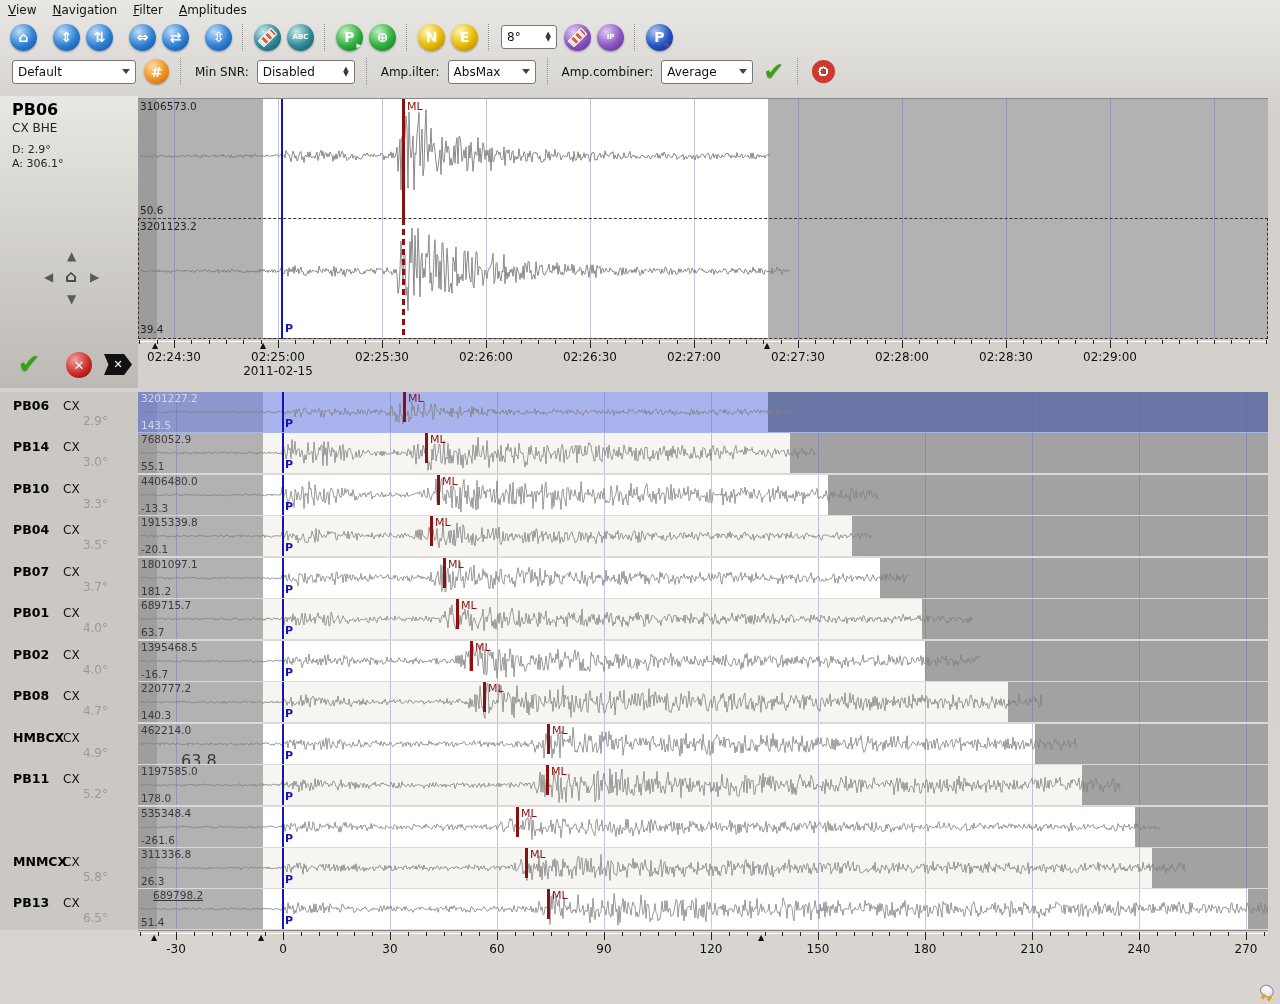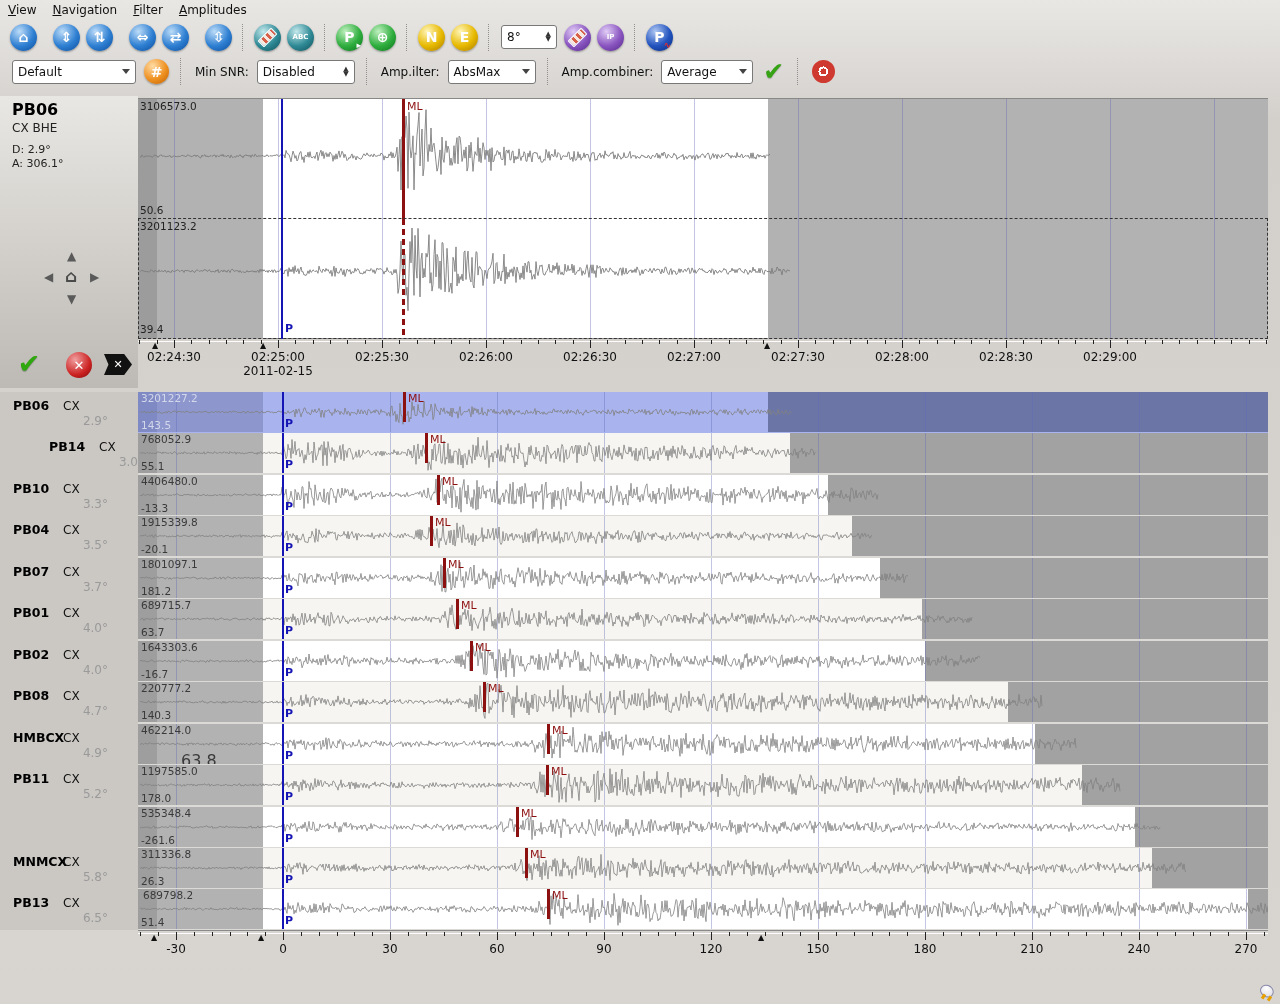--- a/index.html
+++ b/index.html
@@ -319,21 +319,21 @@
       <div class="tri" style="left: 14px; top: 3px;">▲</div>
       <div class="tri" style="left: 122px; top: 3px;">▲</div>
       <div class="tri" style="left: 626px; top: 3px;">▲</div>
     </div>
   <div id="rowlabels">
       <div style="position: absolute; left: 0px; top: 0px; width: 138px; height: 40px;">
         <div class="stn-name" style="left: 13px; top: 6px;">PB06</div>
         <div class="stn-net" style="left: 63px; top: 7px;">CX</div>
         <div class="stn-dist" style="left: 8px; top: 22px;">2.9°</div>
       </div>
-      <div style="position: absolute; left: 0px; top: 41px; width: 138px; height: 40px; margin-left: 36px;">
+      <div style="position: absolute; left: 0px; top: 41px; width: 138px; height: 40px;">
         <div class="stn-name" style="left: 13px; top: 6px;">PB14</div>
         <div class="stn-net" style="left: 63px; top: 7px;">CX</div>
         <div class="stn-dist" style="left: 8px; top: 22px;">3.0°</div>
       </div>
       <div style="position: absolute; left: 0px; top: 83px; width: 138px; height: 40px;">
         <div class="stn-name" style="left: 13px; top: 6px;">PB10</div>
         <div class="stn-net" style="left: 63px; top: 7px;">CX</div>
         <div class="stn-dist" style="left: 8px; top: 22px;">3.3°</div>
       </div>
       <div style="position: absolute; left: 0px; top: 124px; width: 138px; height: 40px;">
@@ -546,21 +546,21 @@
         <div class="marker" style="left: 680px; top: 0px; width: 1px; height: 40px; z-index: 2; background: rgba(95, 105, 185, 0.38);"></div>
         <div class="marker" style="left: 787px; top: 0px; width: 1px; height: 40px; z-index: 2; background: rgba(95, 105, 185, 0.38);"></div>
         <div class="marker" style="left: 894px; top: 0px; width: 1px; height: 40px; z-index: 2; background: rgba(95, 105, 185, 0.38);"></div>
         <div class="marker" style="left: 1001px; top: 0px; width: 1px; height: 40px; z-index: 2; background: rgba(95, 105, 185, 0.38);"></div>
         <div class="marker" style="left: 1108px; top: 0px; width: 1px; height: 40px; z-index: 2; background: rgba(95, 105, 185, 0.38);"></div>
         <svg width="1130" height="40">
           <polyline points="2,20.1 3,19.0 4,20.3 5,19.8 6,20.1 7,19.6 8,20.9 9,20.3 10,21.0 11,20.2 12,19.9 13,19.5 14,18.6 15,20.1 16,20.7 17,21.2 18,20.4 19,20.0 20,20.1 21,19.9 22,19.6 23,20.1 24,20.0 25,20.9 26,19.4 27,19.8 28,19.8 29,20.8 30,20.0 31,19.1 32,20.9 33,20.6 34,19.7 35,20.2 36,20.2 37,20.1 38,21.1 39,20.2 40,20.4 41,20.3 42,21.5 43,20.6 44,19.1 45,19.4 46,19.9 47,20.5 48,19.1 49,19.1 50,19.9 51,20.1 52,20.1 53,20.5 54,20.0 55,21.0 56,20.7 57,20.2 58,19.9 59,20.2 60,20.7 61,21.1 62,19.4 63,20.2 64,20.0 65,20.0 66,20.1 67,20.8 68,21.4 69,19.5 70,19.9 71,21.1 72,18.8 73,19.3 74,20.0 75,19.9 76,20.5 77,20.2 78,19.8 79,19.7 80,19.7 81,20.3 82,21.1 83,20.8 84,19.3 85,20.2 86,20.0 87,19.9 88,20.0 89,20.8 90,19.7 91,20.2 92,20.5 93,20.4 94,19.7 95,20.8 96,20.1 97,20.0 98,20.8 99,19.3 100,20.8 101,20.8 102,19.5 103,20.4 104,19.7 105,19.8 106,20.1 107,20.7 108,18.7 109,19.0 110,20.8 111,20.0 112,19.2 113,18.9 114,20.5 115,20.8 116,21.4 117,20.6 118,19.8 119,20.1 120,20.5 121,20.6 122,21.0 123,19.8 124,20.7 125,21.1 126,20.5 127,20.4 128,21.2 129,19.6 130,20.3 131,19.5 132,19.2 133,19.3 134,20.7 135,20.2 136,19.7 137,19.9 138,19.6 139,19.9 140,18.7 141,20.4 142,19.6 143,19.7 144,19.8 145,21.1 146,21.5 147,19.0 148,18.5 149,23.1 150,15.8 151,17.2 152,22.3 153,20.3 154,23.6 155,17.1 156,21.7 157,20.2 158,16.2 159,16.4 160,19.4 161,20.5 162,18.0 163,20.2 164,26.8 165,24.3 166,20.1 167,20.6 168,16.1 169,22.3 170,22.6 171,13.0 172,19.8 173,19.6 174,22.3 175,17.7 176,21.0 177,19.7 178,21.7 179,18.1 180,23.8 181,21.4 182,17.4 183,24.3 184,17.6 185,21.0 186,18.2 187,14.3 188,23.9 189,18.6 190,13.5 191,20.2 192,17.8 193,21.8 194,21.8 195,19.8 196,20.6 197,17.4 198,19.2 199,22.9 200,18.7 201,19.4 202,17.0 203,20.5 204,24.0 205,21.9 206,14.4 207,17.6 208,16.7 209,15.8 210,23.7 211,25.6 212,18.6 213,20.1 214,16.5 215,17.4 216,22.4 217,19.4 218,22.4 219,20.8 220,18.6 221,20.3 222,22.2 223,19.6 224,19.0 225,20.9 226,16.9 227,18.0 228,20.9 229,17.5 230,19.7 231,20.0 232,24.1 233,16.6 234,18.3 235,17.5 236,19.3 237,22.4 238,18.7 239,23.7 240,19.3 241,20.6 242,21.6 243,19.2 244,19.4 245,23.4 246,22.5 247,22.0 248,20.8 249,16.1 250,20.4 251,20.8 252,18.9 253,17.3 254,21.2 255,19.6 256,21.4 257,20.7 258,20.3 259,21.0 260,19.0 261,16.7 262,18.5 263,20.3 264,19.3 265,20.8 266,21.0 267,17.2 268,18.9 269,22.0 270,20.5 271,22.2 272,19.2 273,20.9 274,19.2 275,23.3 276,18.3 277,20.3 278,16.8 279,20.4 280,20.0 281,22.7 282,18.5 283,19.1 284,19.5 285,22.0 286,20.0 287,20.4 288,20.7 289,20.4 290,20.4 291,20.3 292,18.7 293,21.4 294,19.2 295,18.0 296,18.9 297,17.5 298,22.8 299,17.2 300,23.3 301,21.7 302,19.9 303,20.2 304,20.9 305,18.4 306,18.9 307,18.3 308,20.4 309,22.3 310,20.4 311,21.4 312,21.6 313,19.1 314,18.1 315,18.6 316,20.5 317,22.1 318,14.7 319,22.4 320,14.4 321,22.7 322,14.5 323,25.9 324,13.8 325,24.0 326,18.6 327,27.7 328,10.6 329,12.4 330,15.7 331,9.8 332,29.9 333,22.1 334,25.2 335,4.6 336,13.0 337,15.3 338,10.1 339,10.0 340,24.9 341,16.7 342,3.3 343,17.5 344,11.5 345,25.5 346,33.4 347,8.1 348,34.1 349,32.5 350,9.8 351,12.4 352,14.6 353,11.0 354,17.8 355,11.2 356,25.4 357,29.9 358,18.0 359,37.2 360,25.9 361,8.4 362,12.2 363,30.1 364,23.1 365,16.0 366,29.1 367,12.3 368,36.2 369,18.2 370,19.9 371,19.6 372,7.7 373,14.1 374,27.2 375,13.8 376,35.8 377,21.0 378,15.8 379,14.4 380,15.7 381,21.7 382,25.1 383,15.0 384,25.3 385,23.0 386,25.5 387,30.4 388,28.3 389,24.5 390,22.4 391,22.6 392,23.5 393,14.6 394,17.7 395,14.6 396,21.0 397,23.6 398,16.9 399,19.6 400,28.5 401,13.3 402,28.7 403,16.1 404,19.2 405,27.1 406,29.5 407,23.4 408,15.0 409,24.1 410,28.9 411,19.2 412,11.7 413,14.9 414,22.1 415,16.9 416,19.2 417,21.7 418,12.7 419,18.1 420,8.3 421,22.3 422,28.4 423,18.8 424,26.0 425,19.4 426,18.2 427,10.8 428,17.2 429,16.6 430,14.9 431,18.8 432,26.4 433,17.9 434,21.0 435,20.5 436,13.2 437,9.0 438,18.9 439,16.2 440,10.7 441,15.3 442,29.7 443,21.0 444,29.7 445,17.9 446,29.7 447,27.2 448,29.8 449,28.4 450,25.6 451,28.7 452,30.4 453,11.2 454,15.4 455,13.9 456,17.0 457,22.6 458,24.5 459,17.0 460,13.8 461,21.4 462,20.9 463,23.7 464,21.3 465,24.2 466,30.5 467,15.1 468,16.3 469,22.5 470,19.5 471,27.9 472,19.2 473,24.7 474,21.4 475,25.2 476,20.1 477,16.3 478,12.8 479,21.9 480,13.6 481,27.3 482,17.3 483,20.7 484,24.8 485,13.2 486,22.5 487,17.6 488,15.0 489,18.4 490,26.0 491,26.0 492,18.0 493,26.8 494,27.4 495,26.3 496,24.8 497,21.3 498,17.4 499,27.7 500,17.9 501,24.7 502,19.1 503,20.9 504,21.2 505,22.3 506,22.6 507,18.7 508,21.7 509,28.1 510,29.8 511,23.3 512,22.8 513,13.1 514,15.7 515,14.8 516,25.2 517,15.7 518,17.0 519,20.4 520,26.9 521,18.9 522,21.0 523,17.3 524,18.8 525,19.6 526,24.2 527,16.1 528,18.6 529,17.8 530,21.8 531,20.3 532,15.9 533,12.2 534,24.7 535,15.7 536,19.2 537,23.3 538,20.8 539,17.8 540,25.6 541,20.0 542,25.5 543,21.6 544,18.4 545,17.2 546,15.4 547,20.5 548,20.4 549,15.3 550,20.8 551,20.5 552,23.2 553,17.7 554,23.2 555,20.5 556,23.3 557,15.0 558,18.8 559,19.5 560,23.8 561,24.1 562,19.2 563,18.7 564,23.0 565,25.3 566,17.5 567,21.8 568,19.3 569,14.7 570,21.1 571,20.2 572,20.8 573,20.0 574,21.1 575,23.9 576,14.4 577,20.3 578,17.0 579,21.4 580,16.3 581,23.1 582,17.4 583,21.4 584,24.0 585,14.9 586,19.2 587,25.2 588,13.6 589,19.7 590,21.1 591,23.9 592,23.9 593,25.5 594,23.2 595,19.6 596,17.5 597,18.0 598,24.0 599,24.2 600,21.9 601,18.1 602,22.9 603,28.5 604,21.2 605,26.8 606,19.2 607,13.4 608,17.0 609,12.4 610,25.5 611,18.2 612,21.4 613,17.3 614,24.6 615,21.1 616,22.5 617,14.7 618,21.0 619,19.1 620,14.9 621,17.1 622,17.2 623,24.5 624,19.4 625,23.8 626,22.9 627,16.1 628,20.6 629,18.3 630,17.7 631,15.7 632,14.5 633,20.5 634,21.6 635,15.6 636,16.6 637,18.5 638,17.7 639,22.8 640,26.5 641,22.9 642,24.0 643,15.9 644,13.8 645,25.9 646,19.6 647,22.6 648,17.6 649,24.4 650,17.0 651,21.4 652,18.5 653,22.8 654,16.5 655,21.3 656,22.9 657,16.2 658,21.8 659,14.9 660,21.1 661,20.1 662,22.0 663,18.3 664,23.1 665,15.9 666,17.5 667,19.3 668,18.8 669,21.6 670,26.6 671,19.0 672,16.0 673,16.4 674,18.9 675,21.9 676,18.9 677,20.8 678,19.1 679,16.1 680,20.2 681,15.4 682,25.5 683,20.0 684,21.0 685,22.2 686,22.6 687,18.2 688,17.3 689,19.4 690,26.6 691,25.0 692,21.3 693,15.0 694,21.5 695,15.7 696,19.4 697,18.2 698,22.1 699,21.2 700,18.2 701,23.1 702,20.3 703,23.9 704,27.2 705,20.3 706,19.0 707,24.0 708,16.4 709,19.8 710,25.5 711,19.9 712,20.4 713,19.3 714,20.6 715,16.4 716,23.7 717,22.1 718,20.4 719,21.9 720,21.8 721,21.6 722,24.5 723,21.3 724,19.6 725,13.9 726,21.5 727,19.8 728,20.2 729,20.8 730,19.8 731,17.1 732,18.2 733,16.5 734,17.4 735,16.3 736,19.4 737,24.8 738,20.6 739,22.5 740,14.4 741,19.8 742,23.2 743,24.2 744,20.8 745,23.7 746,19.7 747,22.3 748,23.9 749,24.1 750,21.6 751,13.7 752,20.7 753,16.7 754,15.4 755,21.2 756,17.9 757,22.6 758,23.3 759,16.3 760,21.8 761,21.7 762,14.7 763,20.4 764,24.6 765,19.9 766,15.9 767,16.1 768,16.8 769,18.5 770,24.2 771,21.4 772,23.1 773,21.8 774,16.2 775,17.4 776,20.2 777,21.6 778,20.6 779,17.0 780,16.3 781,20.0 782,19.4 783,14.7 784,24.3 785,16.0 786,22.4 787,22.5 788,21.3 789,16.1 790,24.3 791,16.6 792,24.6 793,22.5 794,20.2 795,19.7 796,19.5 797,19.2 798,24.2 799,23.5 800,16.9 801,21.4 802,20.6 803,20.5 804,15.3 805,16.8 806,17.4 807,19.2 808,14.5 809,23.1 810,24.4 811,18.8 812,18.7 813,18.5 814,17.7 815,19.9 816,25.5 817,19.7 818,23.5 819,20.3 820,24.4 821,20.9 822,19.4 823,14.1 824,19.5 825,21.4 826,19.0 827,20.7 828,22.5 829,18.3 830,20.8 831,16.9 832,20.4 833,21.8 834,17.6 835,16.7 836,21.0 837,19.0 838,16.0 839,17.9 840,15.3 841,15.2 842,16.8" fill="none" stroke="#828282" stroke-width="0.8"></polyline>
         </svg>
         <div class="marker" style="left: 144px; top: 0px; width: 2px; height: 40px; z-index: 5; background: rgb(21, 21, 181);"></div>
         <div class="marker" style="left: 332px; top: 0px; width: 3px; height: 30px; z-index: 5; background: rgb(141, 16, 16);"></div>
-        <div class="vlabel" style="left: 3px; top: 0px; color: rgb(58, 58, 58); font-size: 10.5px;">1643303.6</div>
+        <div class="vlabel" style="left: 3px; top: 0px; color: rgb(58, 58, 58); font-size: 10.5px;">1395468.5</div>
         <div class="vlabel" style="left: 3px; top: 27px; color: rgb(58, 58, 58); font-size: 10.5px;">-16.7</div>
         <div class="vlabel" style="left: 147px; top: 25px; color: rgb(21, 21, 181); font-size: 11px; font-weight: bold;">P</div>
         <div class="vlabel" style="left: 337px; top: 0px; color: rgb(141, 16, 16); font-size: 11px;">ML</div>
       </div>
       <div class="rowwrap" style="top: 290px; height: 40px; background: rgb(246, 245, 241);">
         <div class="bgrect" style="left: 0px; width: 19px; height: 40px; background: rgb(158, 158, 158); z-index: 1;"></div>
         <div class="bgrect" style="left: 19px; width: 106px; height: 40px; background: rgb(178, 178, 178); z-index: 1;"></div>
         <div class="bgrect" style="left: 870px; width: 260px; height: 40px; background: rgb(162, 162, 162); z-index: 1;"></div>
         <div class="marker" style="left: 38px; top: 0px; width: 1px; height: 40px; z-index: 2; background: rgba(95, 105, 185, 0.38);"></div>
         <div class="marker" style="left: 145px; top: 0px; width: 1px; height: 40px; z-index: 2; background: rgba(95, 105, 185, 0.38);"></div>
@@ -696,21 +696,21 @@
         <div class="marker" style="left: 680px; top: 0px; width: 1px; height: 40px; z-index: 2; background: rgba(95, 105, 185, 0.38);"></div>
         <div class="marker" style="left: 787px; top: 0px; width: 1px; height: 40px; z-index: 2; background: rgba(95, 105, 185, 0.38);"></div>
         <div class="marker" style="left: 894px; top: 0px; width: 1px; height: 40px; z-index: 2; background: rgba(95, 105, 185, 0.38);"></div>
         <div class="marker" style="left: 1001px; top: 0px; width: 1px; height: 40px; z-index: 2; background: rgba(95, 105, 185, 0.38);"></div>
         <div class="marker" style="left: 1108px; top: 0px; width: 1px; height: 40px; z-index: 2; background: rgba(95, 105, 185, 0.38);"></div>
         <svg width="1130" height="40">
           <polyline points="2,19.7 3,18.7 4,20.4 5,19.7 6,19.0 7,19.9 8,20.6 9,20.0 10,20.4 11,19.9 12,20.9 13,20.0 14,19.9 15,19.5 16,19.4 17,19.8 18,19.6 19,19.9 20,20.6 21,19.9 22,19.4 23,20.5 24,20.2 25,19.6 26,19.8 27,18.9 28,20.3 29,20.4 30,20.6 31,20.6 32,19.8 33,20.0 34,21.0 35,19.8 36,19.2 37,19.9 38,19.6 39,19.4 40,20.2 41,21.0 42,20.4 43,19.7 44,19.9 45,20.4 46,18.7 47,18.7 48,21.0 49,18.8 50,19.9 51,20.1 52,19.4 53,20.5 54,19.9 55,19.3 56,19.4 57,20.9 58,20.6 59,20.2 60,19.4 61,19.4 62,19.1 63,19.9 64,20.4 65,21.5 66,20.4 67,19.4 68,20.0 69,19.3 70,20.3 71,19.9 72,20.4 73,18.7 74,20.3 75,19.8 76,20.3 77,20.6 78,20.3 79,20.7 80,20.8 81,20.0 82,19.9 83,19.7 84,20.9 85,19.3 86,19.4 87,19.6 88,19.9 89,19.7 90,20.8 91,20.1 92,18.8 93,19.1 94,19.1 95,19.6 96,19.6 97,20.1 98,18.9 99,18.6 100,20.8 101,19.9 102,20.1 103,20.2 104,20.3 105,18.8 106,20.3 107,19.4 108,19.4 109,20.3 110,19.9 111,20.2 112,20.7 113,20.5 114,19.4 115,20.3 116,18.9 117,20.0 118,20.5 119,18.9 120,19.7 121,20.3 122,19.6 123,19.7 124,20.9 125,19.6 126,19.3 127,19.8 128,19.5 129,19.5 130,19.8 131,19.6 132,20.1 133,19.6 134,20.1 135,21.1 136,20.1 137,19.7 138,19.8 139,19.9 140,19.9 141,19.9 142,21.4 143,20.9 144,19.9 145,18.3 146,20.8 147,18.1 148,21.3 149,24.4 150,13.8 151,19.9 152,16.7 153,20.2 154,19.8 155,16.4 156,24.9 157,21.1 158,23.7 159,18.7 160,13.5 161,17.7 162,22.5 163,21.5 164,16.3 165,21.0 166,17.8 167,18.9 168,21.8 169,22.9 170,23.3 171,21.1 172,16.3 173,23.8 174,19.8 175,23.3 176,14.6 177,23.0 178,15.2 179,23.3 180,21.3 181,20.1 182,16.1 183,21.4 184,18.0 185,13.6 186,24.0 187,18.4 188,21.2 189,18.2 190,17.2 191,23.2 192,14.6 193,16.5 194,19.0 195,19.1 196,19.3 197,19.2 198,18.1 199,20.7 200,18.8 201,19.9 202,23.3 203,21.6 204,14.9 205,15.6 206,18.2 207,20.1 208,19.5 209,20.1 210,17.3 211,19.8 212,18.3 213,19.7 214,18.1 215,18.9 216,23.6 217,22.9 218,22.3 219,19.2 220,20.2 221,20.2 222,22.0 223,21.7 224,19.6 225,19.7 226,19.4 227,17.7 228,19.9 229,20.5 230,21.8 231,22.6 232,20.8 233,20.4 234,21.3 235,18.8 236,20.5 237,19.6 238,19.9 239,19.9 240,20.2 241,22.7 242,17.5 243,17.1 244,22.5 245,19.8 246,16.6 247,20.4 248,21.0 249,17.4 250,20.1 251,17.5 252,19.5 253,16.8 254,21.1 255,21.7 256,18.5 257,21.7 258,21.6 259,17.5 260,19.7 261,18.4 262,19.0 263,19.8 264,21.6 265,19.1 266,17.8 267,21.3 268,17.3 269,19.5 270,21.2 271,22.1 272,21.0 273,20.1 274,20.9 275,23.4 276,21.8 277,19.7 278,20.3 279,20.0 280,18.4 281,18.3 282,20.7 283,18.0 284,18.9 285,18.7 286,19.4 287,20.8 288,20.6 289,19.6 290,20.2 291,20.9 292,17.7 293,21.7 294,19.8 295,20.9 296,19.9 297,21.8 298,19.9 299,18.6 300,23.4 301,19.7 302,18.7 303,18.2 304,19.0 305,20.7 306,19.6 307,19.6 308,16.8 309,21.4 310,20.1 311,23.0 312,17.7 313,20.0 314,17.4 315,19.6 316,16.6 317,18.5 318,21.3 319,18.7 320,19.7 321,18.7 322,19.2 323,18.1 324,22.3 325,21.7 326,19.6 327,20.2 328,23.3 329,20.9 330,22.4 331,21.7 332,23.2 333,17.7 334,18.0 335,20.2 336,20.1 337,23.0 338,22.2 339,19.4 340,20.2 341,20.7 342,20.2 343,21.6 344,19.9 345,19.8 346,17.5 347,19.0 348,20.5 349,22.1 350,21.8 351,20.9 352,19.2 353,18.7 354,20.5 355,19.5 356,17.0 357,19.0 358,19.8 359,18.3 360,18.5 361,22.2 362,22.2 363,20.9 364,17.6 365,20.4 366,22.7 367,19.7 368,21.1 369,19.9 370,20.4 371,19.0 372,20.6 373,19.5 374,23.0 375,20.6 376,16.5 377,20.7 378,22.3 379,22.6 380,17.5 381,18.6 382,18.0 383,19.7 384,20.3 385,17.0 386,20.5 387,22.5 388,17.8 389,20.1 390,19.6 391,21.0 392,20.5 393,17.2 394,23.0 395,19.4 396,22.2 397,23.6 398,18.7 399,23.5 400,21.4 401,12.2 402,16.4 403,21.6 404,17.9 405,25.3 406,25.7 407,18.4 408,18.1 409,18.3 410,22.1 411,18.5 412,35.5 413,6.8 414,20.3 415,4.6 416,14.5 417,25.1 418,6.7 419,13.3 420,17.2 421,10.5 422,22.3 423,26.9 424,19.1 425,29.5 426,8.6 427,17.7 428,17.7 429,21.2 430,17.7 431,19.8 432,13.4 433,23.2 434,24.4 435,20.8 436,22.2 437,20.3 438,24.0 439,20.0 440,5.6 441,18.7 442,23.2 443,21.9 444,20.2 445,16.3 446,26.4 447,21.7 448,21.1 449,22.9 450,14.6 451,22.8 452,33.9 453,18.2 454,27.9 455,9.3 456,21.7 457,30.6 458,21.3 459,21.0 460,20.0 461,28.0 462,23.7 463,23.0 464,11.2 465,18.7 466,17.9 467,20.9 468,26.1 469,18.1 470,12.2 471,25.1 472,25.2 473,28.4 474,15.2 475,26.6 476,4.4 477,12.6 478,22.9 479,20.2 480,36.3 481,16.8 482,33.7 483,19.0 484,16.7 485,9.5 486,23.3 487,12.0 488,20.5 489,24.9 490,13.5 491,17.7 492,19.0 493,26.2 494,17.1 495,13.0 496,16.6 497,16.9 498,27.4 499,23.0 500,28.0 501,26.5 502,18.9 503,5.9 504,17.6 505,25.5 506,22.5 507,11.0 508,29.4 509,15.6 510,15.1 511,19.5 512,32.6 513,29.4 514,30.6 515,24.9 516,22.4 517,14.5 518,23.5 519,24.8 520,31.9 521,29.7 522,30.4 523,23.3 524,12.2 525,22.4 526,22.9 527,11.5 528,22.1 529,11.7 530,23.4 531,19.7 532,19.5 533,27.4 534,26.7 535,25.8 536,22.0 537,16.3 538,10.6 539,11.5 540,28.2 541,17.5 542,14.6 543,11.5 544,26.3 545,10.8 546,31.9 547,20.7 548,27.4 549,18.7 550,18.0 551,18.0 552,16.7 553,21.0 554,11.2 555,13.1 556,19.9 557,28.9 558,9.3 559,27.3 560,29.5 561,20.0 562,19.6 563,27.0 564,15.9 565,28.6 566,15.3 567,25.7 568,32.6 569,12.8 570,16.9 571,20.6 572,13.2 573,19.6 574,23.0 575,25.5 576,23.3 577,14.1 578,23.2 579,26.3 580,20.2 581,18.0 582,19.3 583,17.1 584,20.9 585,15.2 586,26.3 587,16.0 588,23.0 589,20.9 590,27.1 591,19.7 592,19.6 593,20.9 594,19.6 595,23.2 596,22.4 597,15.6 598,16.0 599,20.3 600,24.7 601,17.4 602,23.7 603,25.6 604,27.7 605,16.0 606,21.7 607,10.8 608,21.1 609,20.8 610,26.5 611,24.0 612,11.9 613,29.1 614,17.8 615,22.6 616,21.8 617,18.5 618,19.8 619,9.4 620,26.4 621,24.5 622,18.8 623,14.8 624,22.5 625,17.5 626,20.0 627,23.5 628,23.4 629,22.3 630,21.7 631,15.0 632,23.4 633,25.9 634,23.2 635,22.9 636,23.3 637,21.4 638,15.0 639,22.3 640,24.3 641,22.6 642,27.6 643,18.8 644,17.5 645,8.7 646,11.6 647,16.1 648,19.7 649,29.6 650,15.5 651,18.5 652,15.1 653,17.2 654,18.7 655,27.3 656,31.8 657,18.0 658,11.7 659,21.6 660,12.9 661,20.6 662,20.5 663,20.3 664,18.7 665,16.4 666,27.5 667,15.7 668,15.6 669,17.1 670,24.2 671,13.7 672,18.5 673,31.0 674,21.1 675,20.5 676,19.2 677,11.5 678,17.6 679,24.4 680,20.9 681,29.8 682,14.9 683,22.3 684,18.6 685,22.0 686,13.4 687,28.1 688,12.5 689,23.6 690,16.9 691,18.4 692,26.7 693,16.9 694,20.3 695,15.5 696,19.6 697,23.7 698,17.4 699,23.9 700,11.5 701,16.9 702,15.0 703,22.1 704,20.7 705,26.3 706,19.8 707,20.0 708,19.7 709,19.5 710,20.7 711,18.1 712,13.5 713,20.6 714,24.8 715,20.5 716,21.4 717,18.3 718,20.2 719,21.2 720,20.5 721,18.2 722,14.3 723,20.1 724,21.8 725,22.0 726,21.8 727,11.4 728,16.9 729,14.9 730,15.7 731,13.9 732,22.1 733,15.4 734,19.9 735,17.4 736,17.4 737,20.2 738,17.9 739,26.4 740,15.5 741,23.2 742,14.1 743,22.1 744,14.9 745,19.6 746,23.8 747,29.3 748,15.9 749,16.2 750,26.4 751,26.4 752,21.2 753,26.2 754,13.3 755,26.5 756,21.2 757,28.9 758,20.4 759,22.5 760,19.2 761,21.6 762,25.8 763,16.6 764,19.8 765,13.6 766,18.1 767,11.5 768,23.8 769,27.3 770,15.6 771,20.8 772,19.7 773,19.9 774,18.4 775,20.5 776,24.0 777,26.0 778,20.1 779,15.1 780,22.2 781,29.2 782,15.9 783,23.8 784,22.0 785,21.6 786,16.6 787,21.9 788,18.4 789,16.2 790,27.8 791,24.8 792,18.0 793,24.0 794,24.7 795,21.7 796,16.8 797,17.5 798,17.6 799,19.9 800,27.2 801,14.4 802,18.3 803,22.7 804,28.2 805,12.5 806,15.3 807,14.9 808,14.7 809,23.9 810,15.3 811,25.1 812,21.8 813,13.6 814,20.3 815,21.5 816,24.0 817,17.0 818,21.5 819,18.0 820,23.1 821,20.5 822,18.9 823,22.9 824,21.0 825,20.2 826,27.6 827,25.9 828,18.7 829,17.1 830,20.5 831,20.9 832,21.7 833,26.8 834,16.0 835,14.5 836,12.7 837,18.0 838,23.8 839,21.5 840,27.8 841,24.0 842,25.8 843,16.8 844,23.2 845,24.2 846,23.3 847,21.8 848,23.4 849,18.7 850,20.7 851,19.9 852,19.4 853,20.1 854,15.5 855,15.7 856,20.7 857,13.5 858,23.5 859,21.2 860,15.9 861,18.5 862,23.6 863,19.9 864,26.1 865,22.9 866,23.7 867,14.4 868,20.3 869,18.1 870,17.4 871,21.1 872,28.0 873,12.1 874,13.7 875,24.4 876,19.9 877,19.1 878,24.6 879,21.8 880,21.6 881,17.8 882,22.2 883,18.1 884,26.0 885,19.7 886,13.2 887,16.5 888,14.9 889,20.3 890,16.7 891,23.8 892,23.4 893,22.1 894,19.6 895,16.8 896,24.4 897,16.8 898,22.1 899,24.1 900,22.7 901,28.8 902,23.6 903,19.9 904,25.6 905,26.0 906,23.6 907,27.3 908,19.4 909,20.8 910,19.5 911,23.6 912,15.3 913,20.3 914,19.1 915,17.9 916,18.9 917,18.8 918,12.8 919,14.0 920,15.4 921,14.8 922,15.7 923,16.7 924,22.8 925,23.9 926,15.7 927,25.2 928,15.8 929,16.8 930,16.9 931,23.1 932,17.5 933,24.1 934,17.5 935,18.9 936,16.5 937,23.4 938,19.4 939,20.7 940,15.6 941,27.3 942,25.9 943,15.9 944,14.6 945,27.3 946,18.6 947,19.3 948,16.1 949,21.4 950,27.8 951,20.4 952,19.3 953,22.1 954,23.4 955,24.0 956,19.5 957,15.9 958,22.3 959,17.7 960,13.0 961,25.5 962,17.3 963,23.4 964,24.4 965,20.3 966,16.2 967,14.7 968,18.3 969,23.1 970,16.5 971,22.0 972,15.6 973,23.7 974,21.0 975,18.6 976,24.5 977,26.5 978,22.9 979,18.5 980,12.5 981,26.8 982,23.8 983,16.7 984,20.0 985,18.0 986,21.2 987,20.3 988,22.9 989,20.8 990,19.2 991,16.7 992,22.8 993,24.5 994,18.8 995,23.4 996,14.4 997,27.1 998,13.6 999,16.8 1000,17.5 1001,20.9 1002,16.2 1003,17.2 1004,21.5 1005,17.8 1006,22.1 1007,20.1 1008,20.0 1009,19.8 1010,21.4 1011,15.9 1012,15.9 1013,21.8 1014,23.8 1015,15.0 1016,23.9 1017,17.9 1018,21.6 1019,20.5 1020,20.4 1021,21.7 1022,17.2 1023,21.3 1024,14.3 1025,17.8 1026,13.2 1027,17.1 1028,23.1 1029,25.0 1030,16.7 1031,21.3 1032,22.4 1033,17.0 1034,15.3 1035,22.5 1036,15.3 1037,20.3 1038,16.3 1039,22.5 1040,15.5 1041,12.8 1042,16.9 1043,24.0 1044,21.0 1045,15.0 1046,20.0 1047,21.9 1048,24.6 1049,23.4 1050,23.5 1051,25.3 1052,13.1 1053,23.3 1054,13.9 1055,19.1 1056,19.9 1057,20.7 1058,21.4 1059,19.3 1060,22.5 1061,24.1 1062,19.7 1063,21.1 1064,20.7 1065,15.5 1066,15.1 1067,16.5 1068,23.8 1069,21.4 1070,19.7 1071,15.8 1072,19.7 1073,22.3 1074,15.6 1075,18.9 1076,19.5 1077,17.7 1078,17.4 1079,23.9 1080,20.4 1081,16.9 1082,22.1 1083,24.2 1084,21.1 1085,18.6 1086,18.8 1087,18.1 1088,18.1 1089,20.0 1090,19.1 1091,23.8 1092,22.6 1093,14.4 1094,13.8 1095,21.1 1096,20.5 1097,24.1 1098,20.4 1099,15.0 1100,21.4 1101,23.7 1102,19.6 1103,17.5 1104,21.4 1105,21.2 1106,19.4 1107,20.9 1108,22.6 1109,13.7 1110,16.6 1111,20.3 1112,21.1 1113,23.8 1114,24.4 1115,18.8 1116,21.0 1117,19.8 1118,21.6 1119,21.9 1120,16.0 1121,22.7 1122,18.7 1123,13.9 1124,21.0 1125,20.4 1126,24.6 1127,14.7 1128,17.9 1129,23.2 1130,17.2" fill="none" stroke="#828282" stroke-width="0.8"></polyline>
         </svg>
         <div class="marker" style="left: 144px; top: 0px; width: 2px; height: 40px; z-index: 5; background: rgb(21, 21, 181);"></div>
         <div class="marker" style="left: 409px; top: 0px; width: 3px; height: 30px; z-index: 5; background: rgb(141, 16, 16);"></div>
-        <div class="vlabel" style="left: 5px; top: 0px; color: rgb(58, 58, 58); font-size: 10.5px;">689798.2</div>
+        <div class="vlabel" style="left: 15px; top: 0px; color: rgb(58, 58, 58); font-size: 10.5px; text-decoration: underline;">689798.2</div>
         <div class="vlabel" style="left: 3px; top: 27px; color: rgb(58, 58, 58); font-size: 10.5px;">51.4</div>
         <div class="vlabel" style="left: 147px; top: 25px; color: rgb(21, 21, 181); font-size: 11px; font-weight: bold;">P</div>
         <div class="vlabel" style="left: 414px; top: 0px; color: rgb(141, 16, 16); font-size: 11px;">ML</div>
       </div>
     </div>
   <div id="bottomaxis">
       <div class="axis-groove"></div>
       <div class="tick" style="left: 2.3px; top: 2px; height: 4px;"></div>
       <div class="tick" style="left: 20.2px; top: 2px; height: 4px;"></div>
       <div class="tick" style="left: 38px; top: 2px; height: 4px;"></div>

